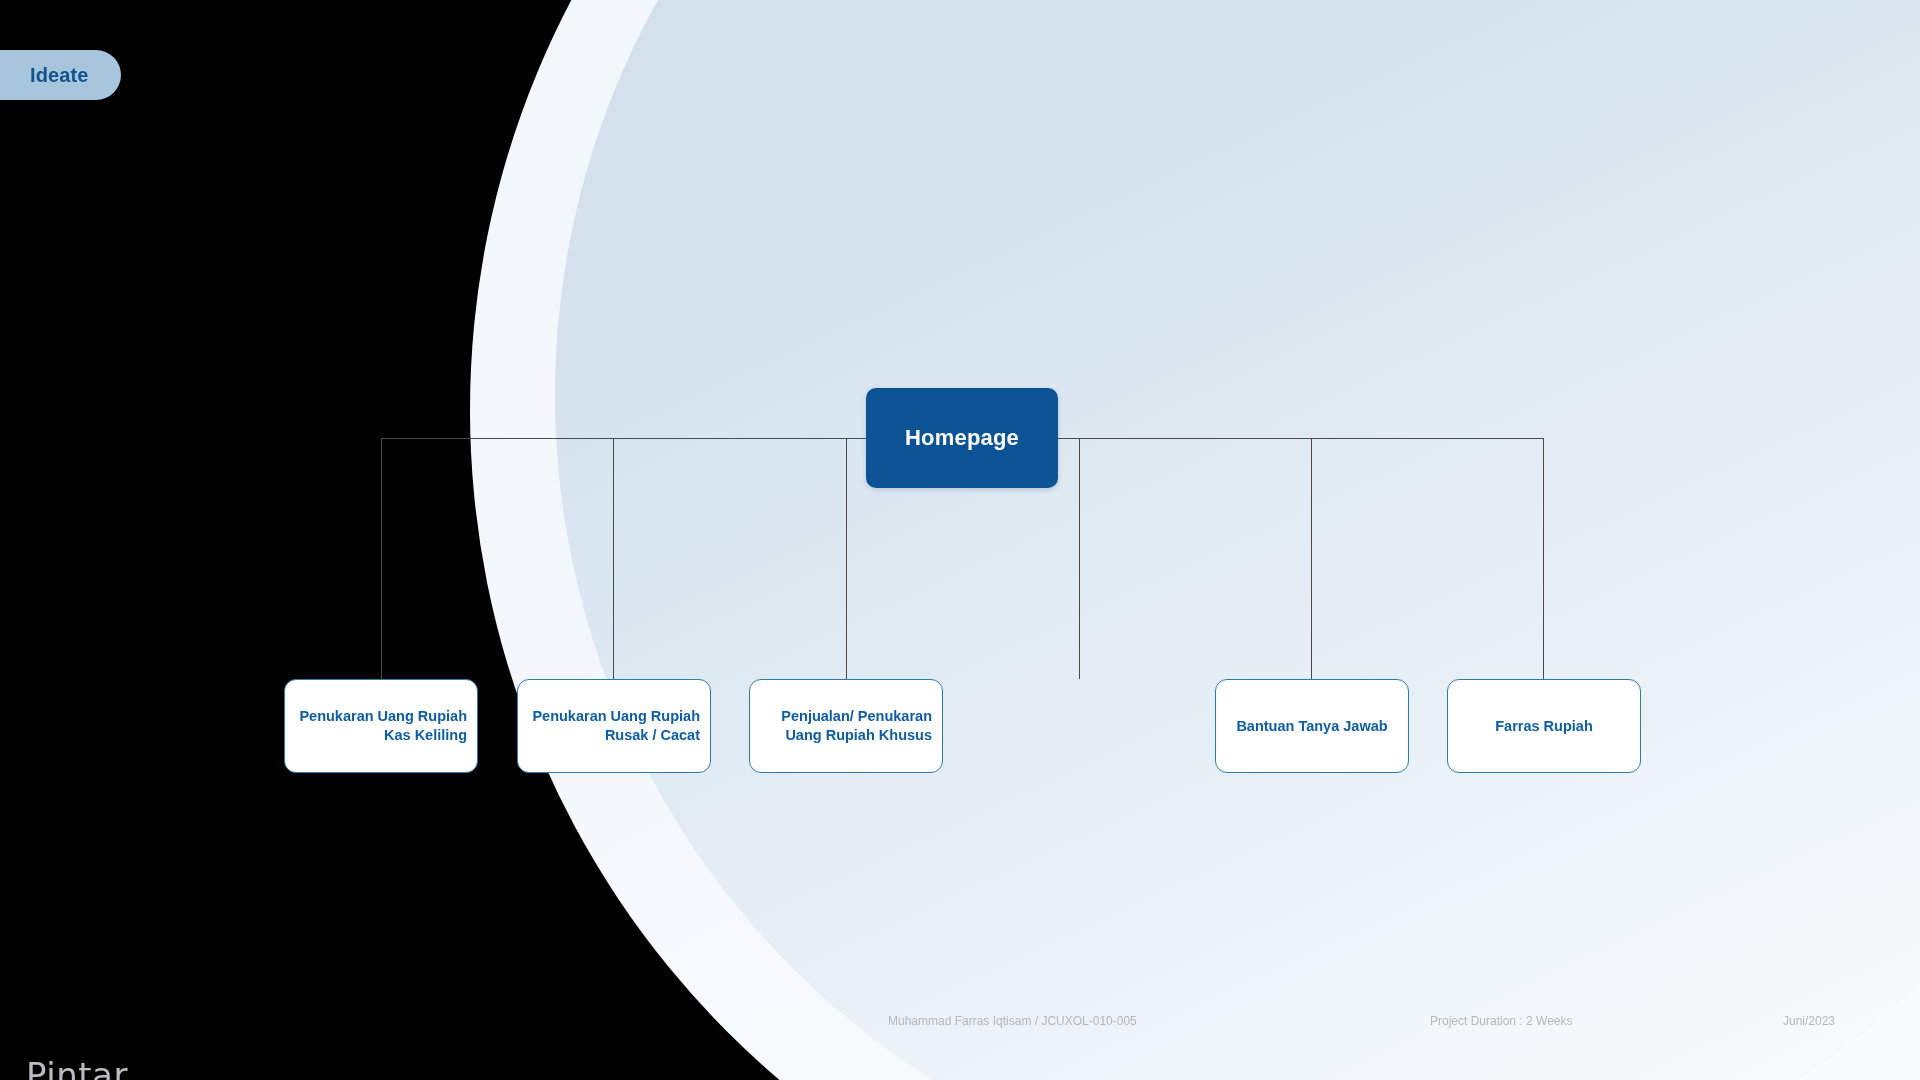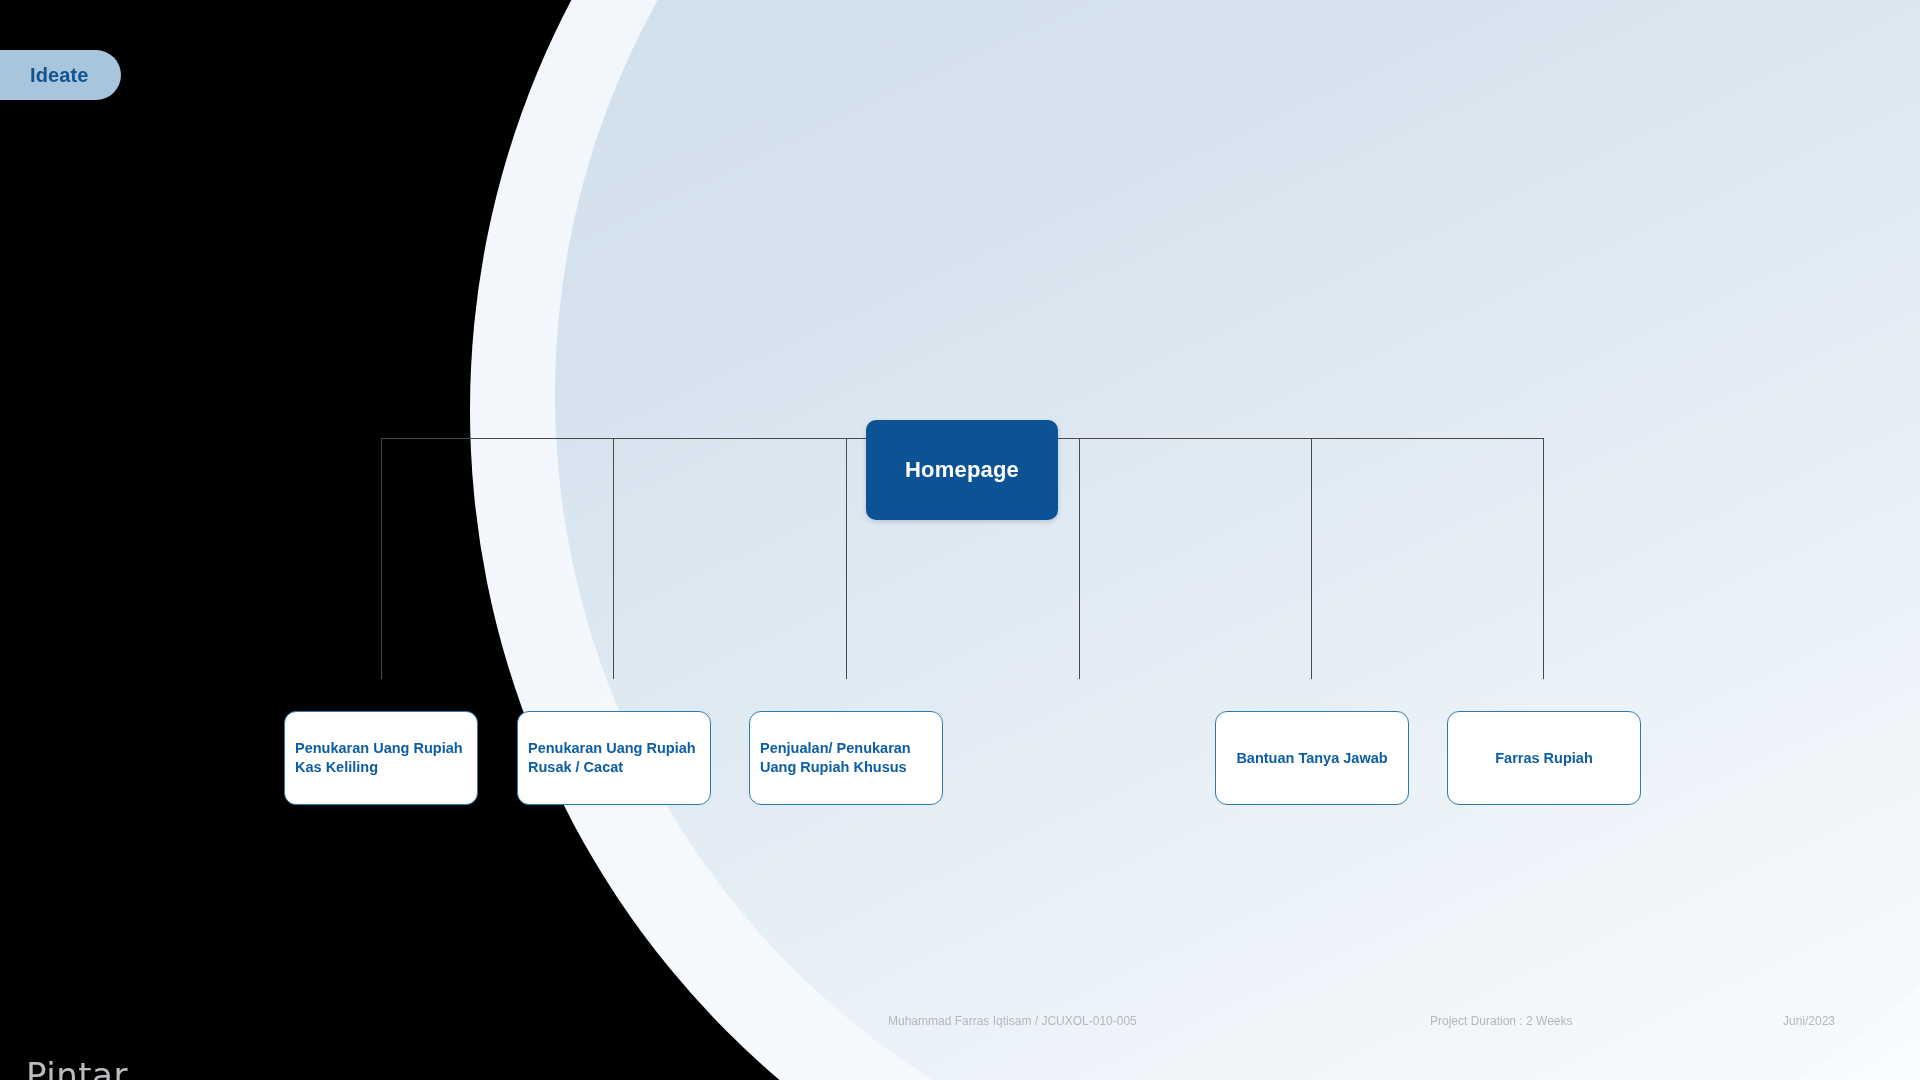--- a/index.html
+++ b/index.html
@@ -86,22 +86,21 @@
     width: 1920px; height: 1080px;
     z-index: 10;
   }
   .diagram svg { position: absolute; left: 0; top: 0; }
 
   .node {
     position: absolute;
     display: flex;
     align-items: center;
     justify-content: center;
-    text-align: left;
-    margin-top: 32px;
+    text-align: right;
   }
 
   .node-root {
     width: 192px;
     height: 100px;
     left: 866px;
     top: 388px;
     background: #0b5394;
     border-radius: 10px;
     color: #ffffff;

